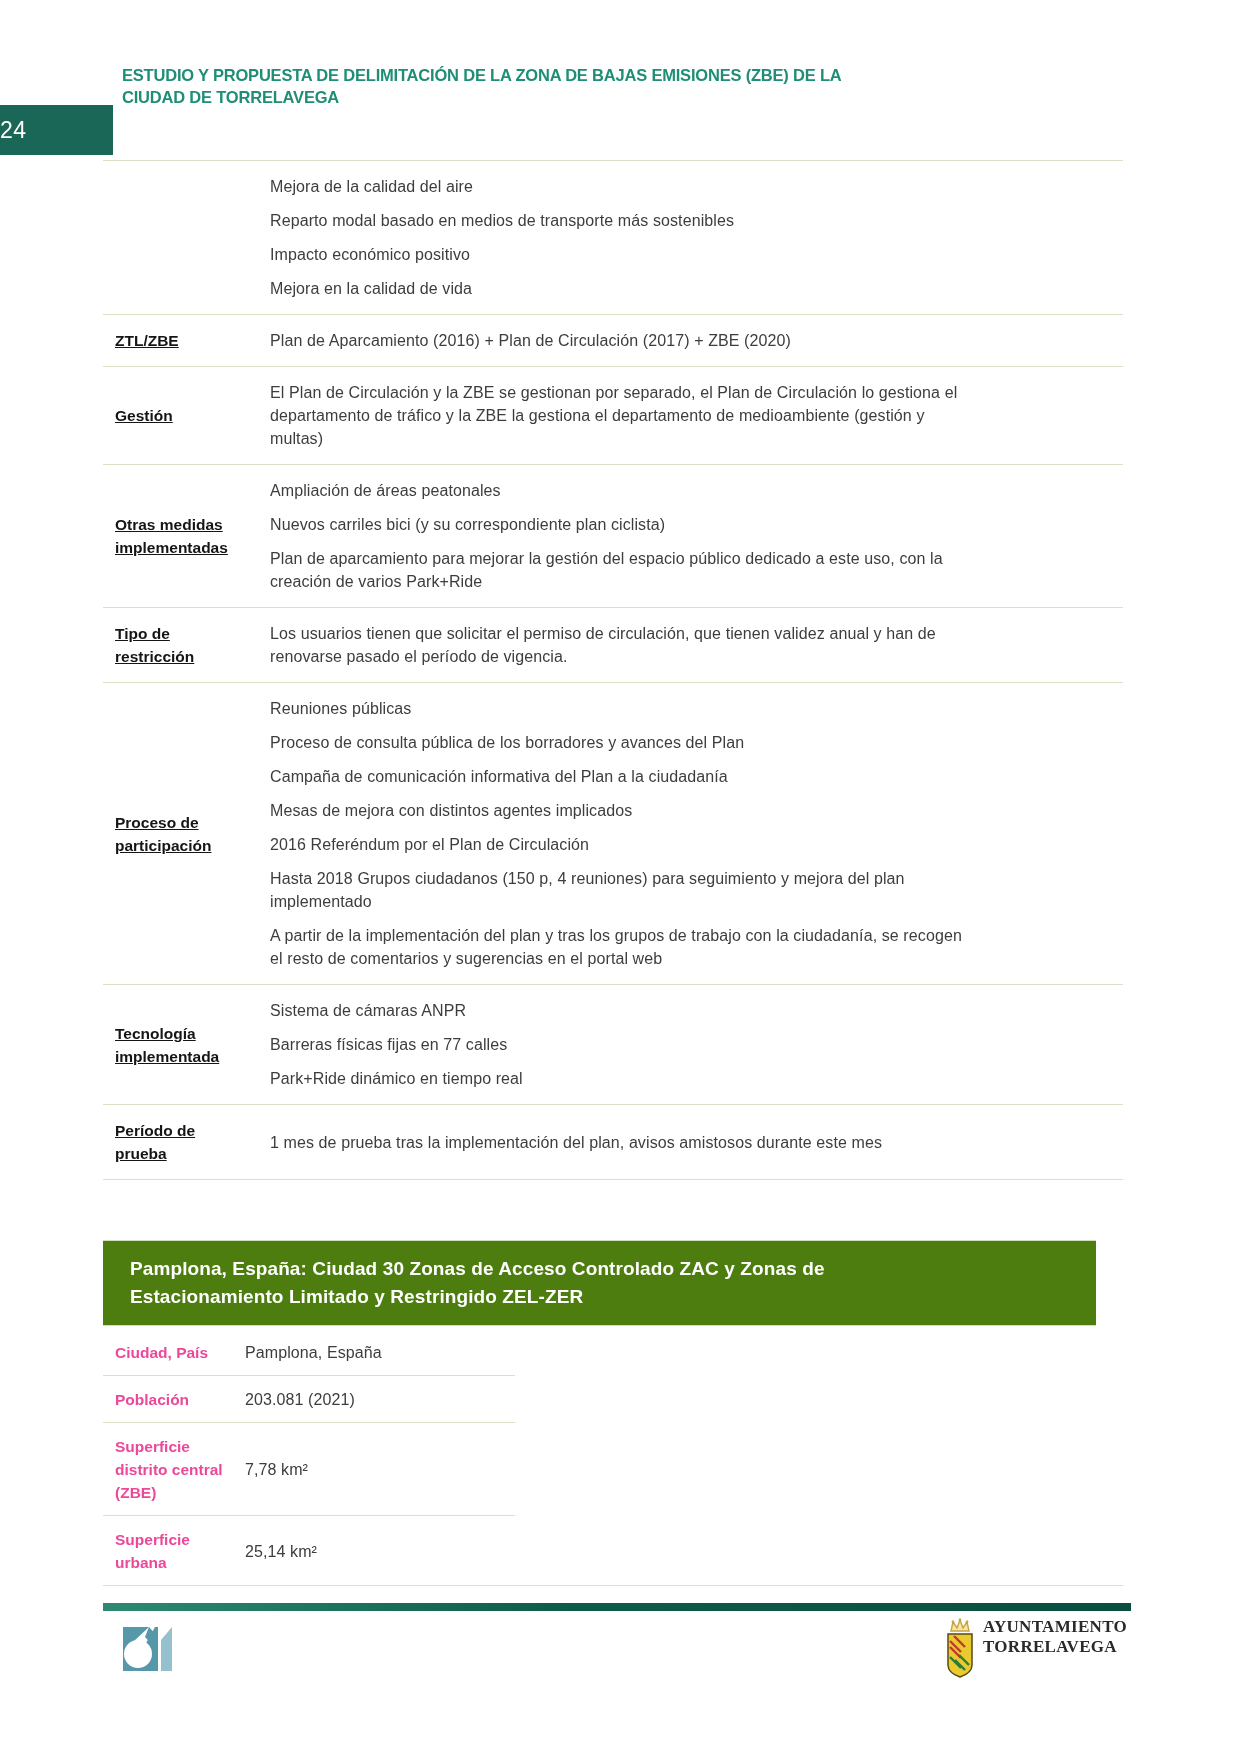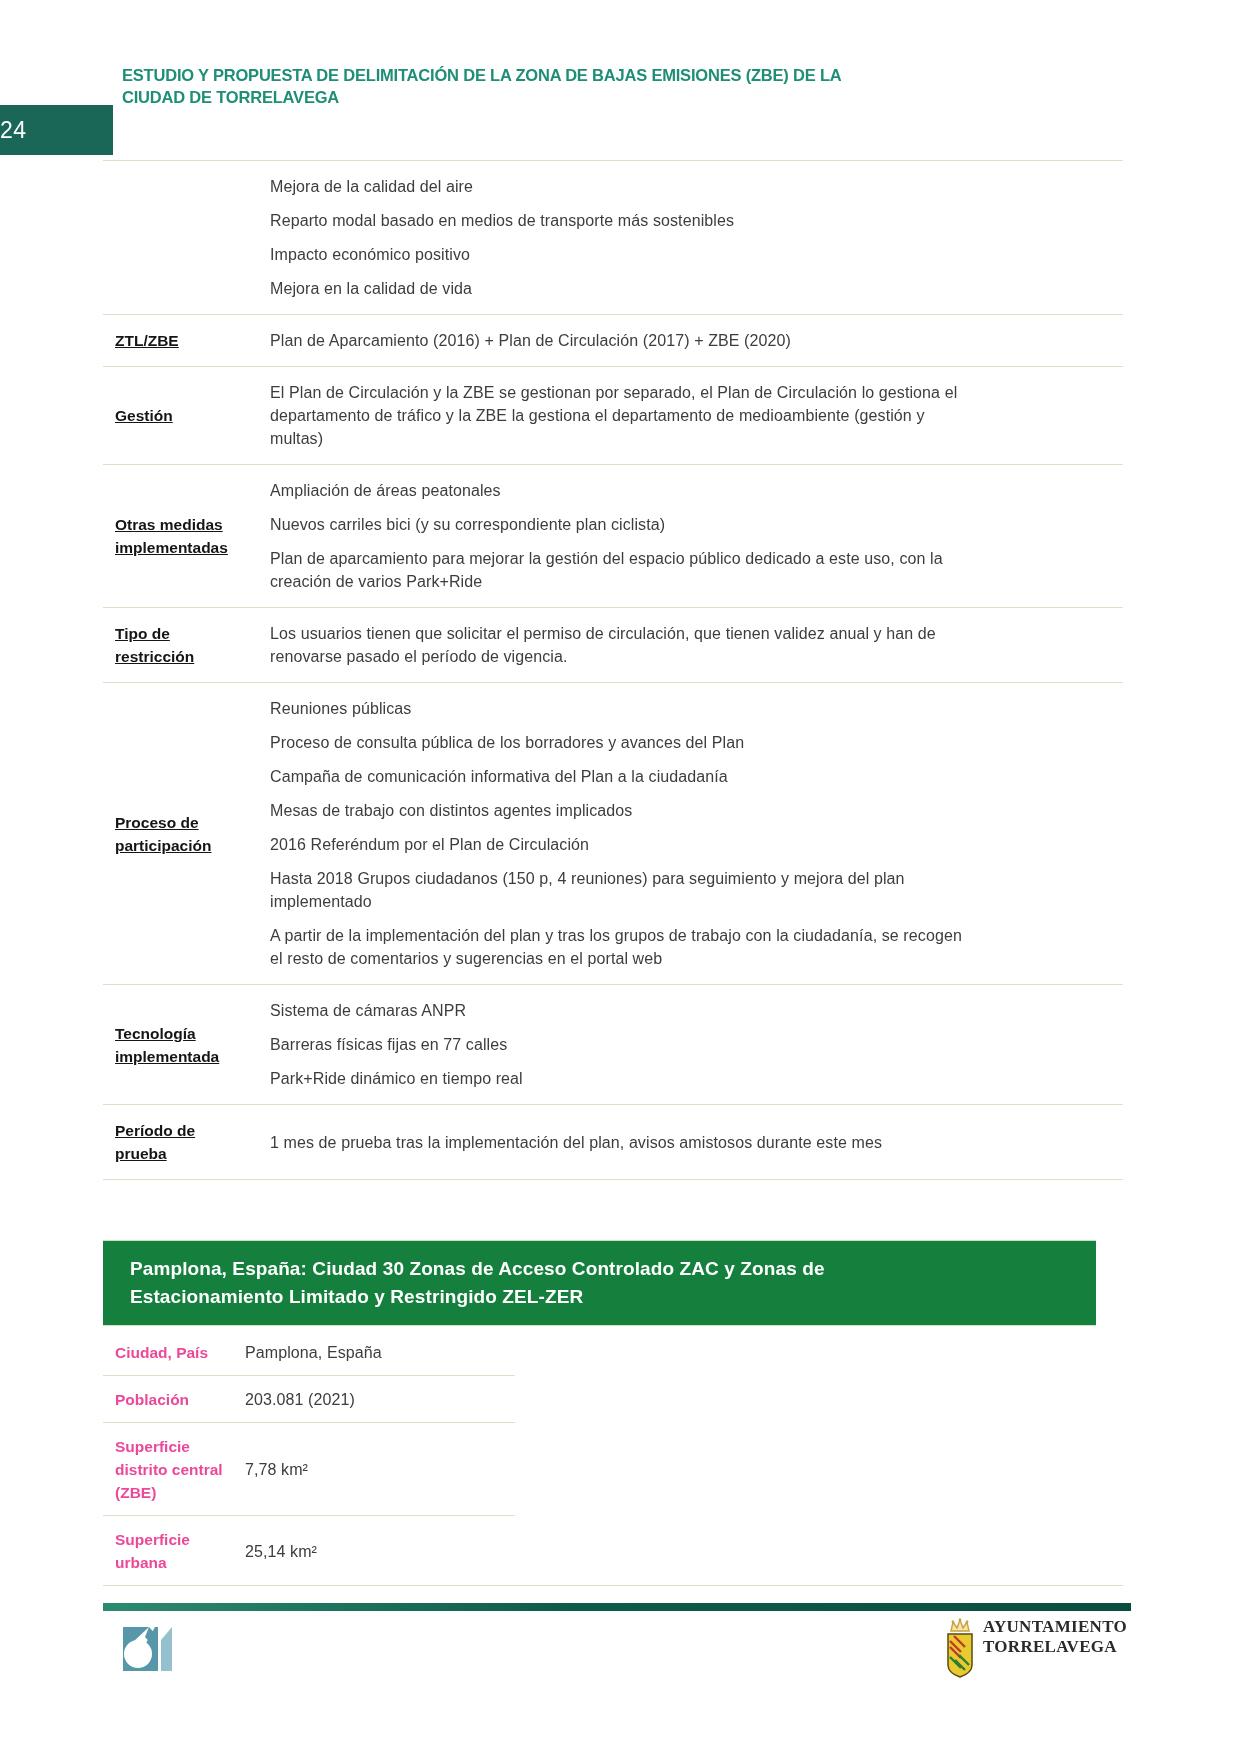--- a/index.html
+++ b/index.html
@@ -43,21 +43,21 @@
   }
   .t1-items{flex:1;margin-left:25px;}
   .t1-items p{
     margin:0 0 11px 0;font-size:16px;line-height:23px;max-width:700px;
     letter-spacing:.1px;
   }
   .t1-items p:last-child{margin-bottom:0;}
   
   .banner{
     margin-top:60px;width:993px;box-sizing:border-box;
-    background:#15803d;
+    background:#4d7c0f;
     border-top:1px solid #cfe0c0;border-bottom:1px solid #cfe0c0;
     padding:14px 40px 14px 27px;
   }
   .banner span{
     color:#ffffff;font-weight:bold;font-size:19px;line-height:28px;
     display:block;max-width:780px;letter-spacing:.1px;
   }
   
   .table2{margin-top:3px;}
   .t2-row{
@@ -143,21 +143,21 @@
           <p>Los usuarios tienen que solicitar el permiso de circulación, que tienen validez anual y han de renovarse pasado el período de vigencia.</p>
         </div>
       </div>
 
       <div class="t1-row">
         <div class="t1-label">Proceso de participación</div>
         <div class="t1-items">
           <p>Reuniones públicas</p>
           <p>Proceso de consulta pública de los borradores y avances del Plan</p>
           <p>Campaña de comunicación informativa del Plan a la ciudadanía</p>
-          <p>Mesas de trabajo con distintos agentes implicados</p>
+          <p>Mesas de mejora con distintos agentes implicados</p>
           <p>2016 Referéndum por el Plan de Circulación</p>
           <p>Hasta 2018 Grupos ciudadanos (150 p, 4 reuniones) para seguimiento y mejora del plan implementado</p>
           <p>A partir de la implementación del plan y tras los grupos de trabajo con la ciudadanía, se recogen el resto de comentarios y sugerencias en el portal web</p>
         </div>
       </div>
 
       <div class="t1-row">
         <div class="t1-label">Tecnología implementada</div>
         <div class="t1-items">
           <p>Sistema de cámaras ANPR</p>

